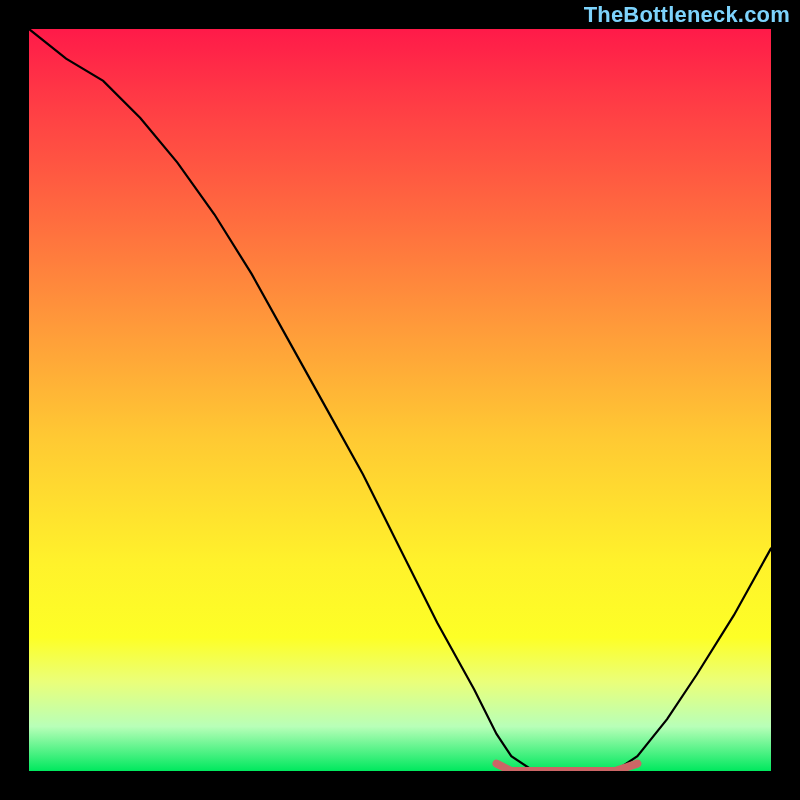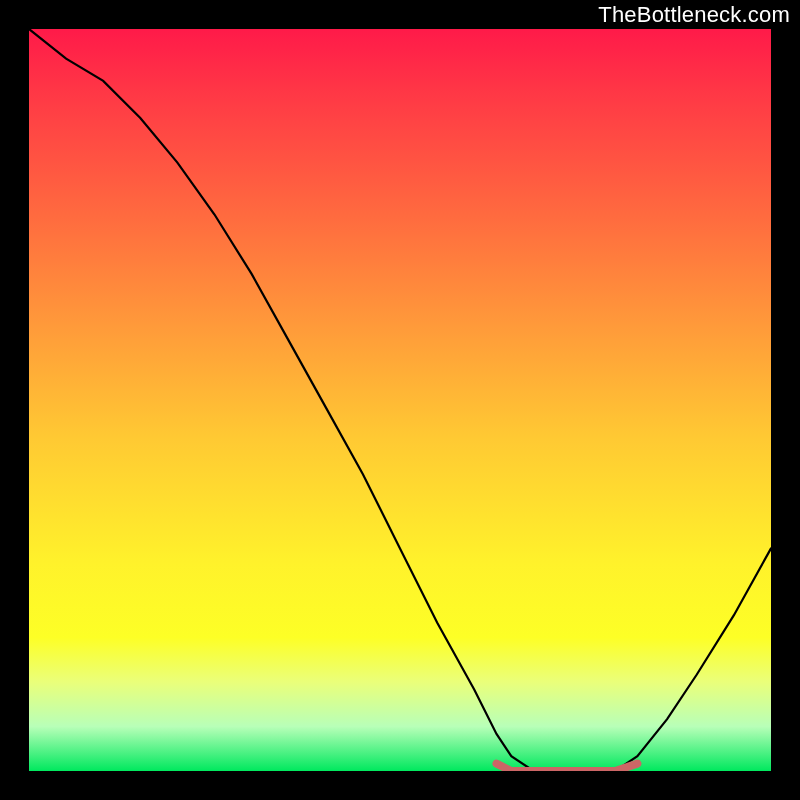--- a/index.html
+++ b/index.html
@@ -14,23 +14,23 @@
   .frame {
     position: relative;
     width: 800px;
     height: 800px;
     background: #000;
   }
   .attribution {
     position: absolute;
     top: 2px;
     right: 10px;
-    color: #ffffff;
+    color: #7dd3fc;
     font-size: 22px;
-    font-weight: 400;
+    font-weight: 700;
     letter-spacing: 0.2px;
   }
   .plot-area {
     position: absolute;
     left: 29px;
     top: 29px;
     width: 742px;
     height: 742px;
   }
   .gradient-bg {

